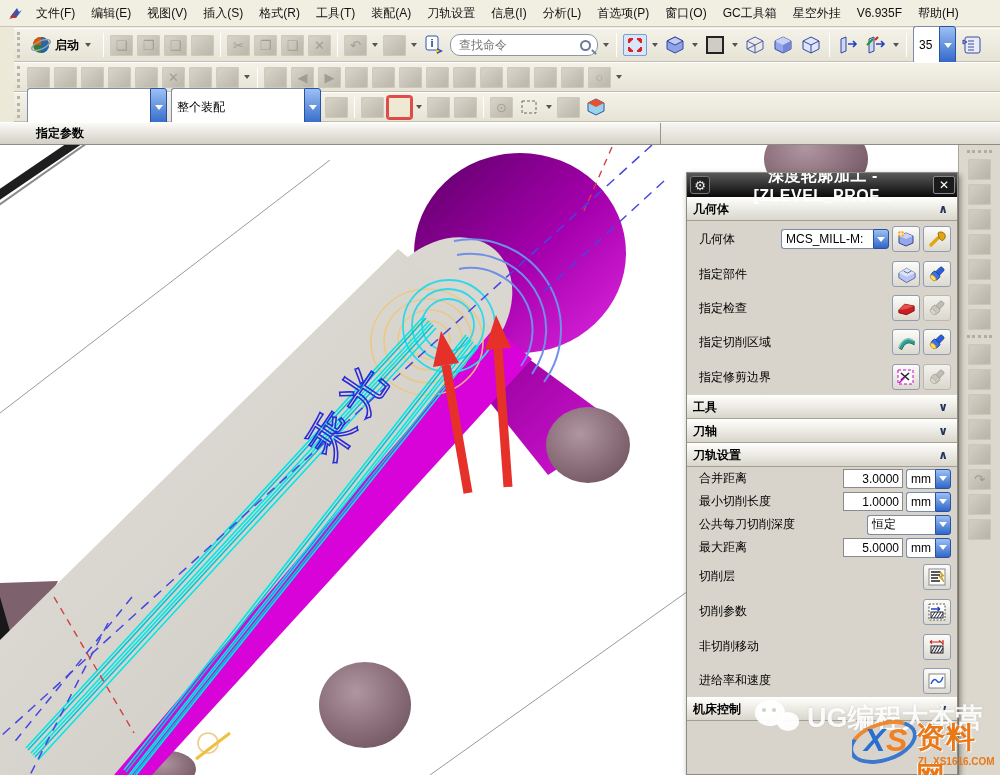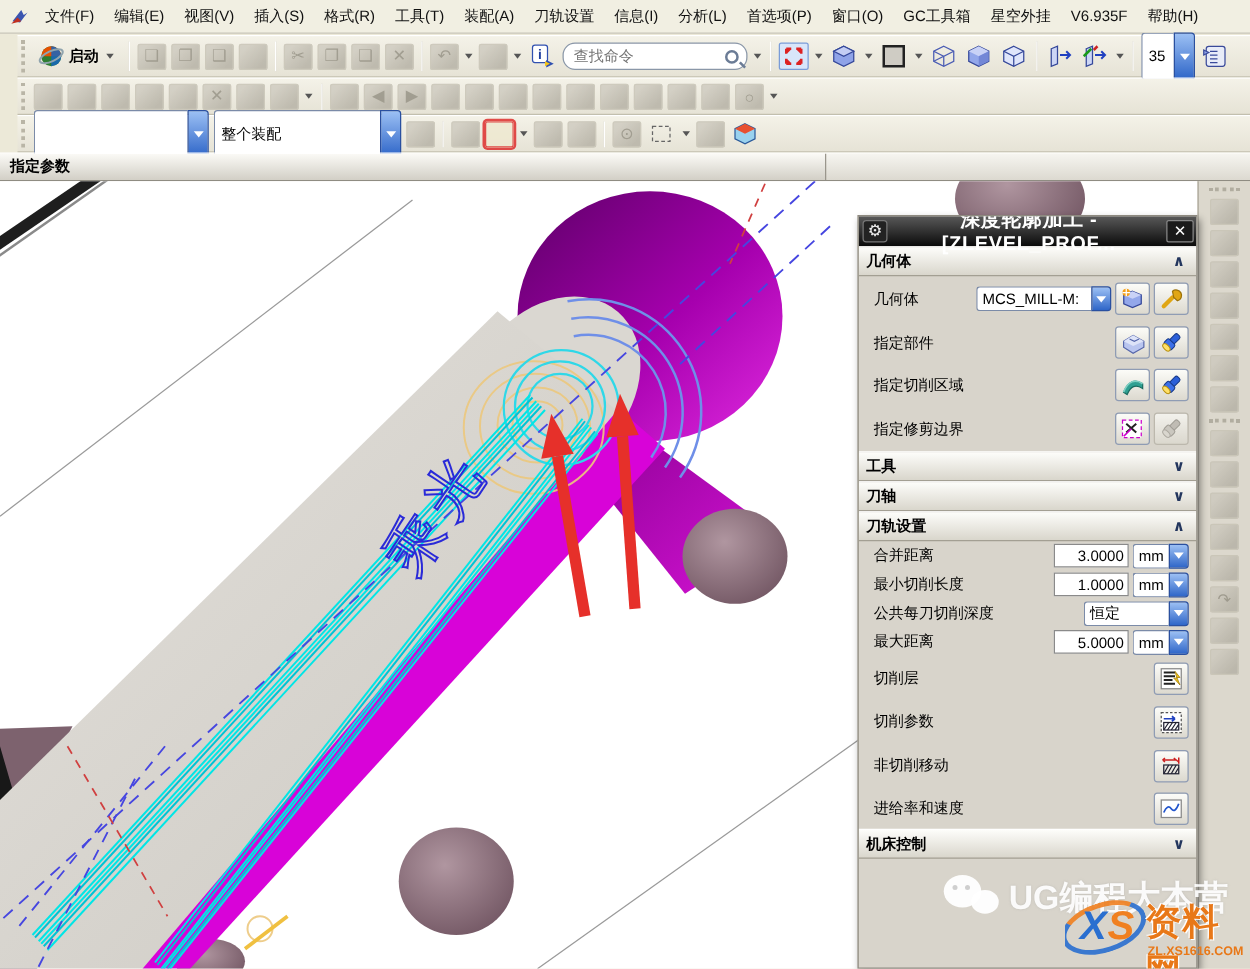--- a/index.html
+++ b/index.html
@@ -41,21 +41,21 @@
   .nxsel .btn { width:17px; background:linear-gradient(#9cc0f4,#2f66c8); border:1px solid #2a50a0;
     border-radius:0 3px 3px 0; display:flex; align-items:center; justify-content:center; }
   .nxsel .btn i { width:0; height:0; border-left:4px solid transparent; border-right:4px solid transparent; border-top:5px solid #fff; }
   .combo-empty { width:140px; }
   .redbox { box-shadow:0 0 0 1px #d22 inset, 0 0 0 2px #d22; background:#efe9d0; }
 
   
   .promptbar { position:absolute; left:0; top:122px; width:1000px; height:23px;
     background:linear-gradient(#fbfaf6,#d2cfc6); border-top:1px solid #fff; border-bottom:1px solid #8f8c82;
     display:flex; align-items:center; }
-  .promptbar .ptext { font-weight:bold; padding:0 8px; color:#000; }
+  .promptbar .ptext { font-weight:bold; padding:0 8px; color:#000;margin-left:28px; }
   .promptbar .pright { margin-left:auto; width:340px; height:100%; border-left:1px solid #9a968c;
     background:linear-gradient(#f6f5f0,#dcd9d0); }
 
   
   .viewport { position:absolute; left:0; top:145px; width:958px; height:630px; background:#fff; }
 
   
   .rightbar { position:absolute; right:0; top:145px; width:42px; height:630px; background:#dcd8cd;
     border-left:1px solid #a9a599; display:flex; flex-direction:column; align-items:center; padding-top:2px; }
   .rightbar .rhandle { width:60%; border-top:3px dotted #b1ada0; margin:3px 0 4px 0; }
@@ -500,64 +500,84 @@
               <g transform="rotate(45 12 12)">
                 <rect x="9" y="2" width="6" height="11" rx="2" fill="#2b5fd9" stroke="#173a8a"></rect>
                 <rect x="7" y="11" width="10" height="7" rx="2" fill="#3b6fe9" stroke="#173a8a"></rect>
                 <ellipse cx="12" cy="18.6" rx="4.3" ry="2.4" fill="#ffe066" stroke="#b89010"></ellipse>
               </g>
             </svg>
         </div>
       </div>
     </div>
 
-
     <div class="drow" style="height:34px">
-      <span class="lbl">指定切削区域</span>
+      <span class="lbl">指定检查</span>
       <div class="ctl">
         <div class="dbtn">
           <svg width="21" height="20" viewBox="0 0 22 20">
-              <path d="M3,16 C7,6 13,5 19,9 L19,13 C13,9 9,11 6,18 Z" fill="#2fa092" stroke="#1a6b60"></path>
-              <path d="M3,16 C7,6 13,5 19,9" fill="none" stroke="#7fd0c4" stroke-width="1.4"></path>
-            </svg>
-        </div>
-        <div class="dbtn">
-          <svg width="20" height="20" viewBox="0 0 24 24">
-              <g transform="rotate(45 12 12)">
-                <rect x="9" y="2" width="6" height="11" rx="2" fill="#2b5fd9" stroke="#173a8a"></rect>
-                <rect x="7" y="11" width="10" height="7" rx="2" fill="#3b6fe9" stroke="#173a8a"></rect>
-                <ellipse cx="12" cy="18.6" rx="4.3" ry="2.4" fill="#ffe066" stroke="#b89010"></ellipse>
-              </g>
-            </svg>
-        </div>
-      </div>
-    </div>
-
-    <div class="drow" style="height:36px">
-      <span class="lbl">指定修剪边界</span>
-      <div class="ctl">
-        <div class="dbtn">
-          <svg width="20" height="20" viewBox="0 0 20 20">
-              <rect x="2" y="3" width="15" height="14" fill="#fff" stroke="#cc00cc" stroke-dasharray="3 2"></rect>
-              <path d="M5,13 L13,6 M5,6 L13,13" stroke="#222" stroke-width="1.6"></path>
-              <path d="M3,16 L9,10" stroke="#cc00cc" stroke-width="1.4"></path>
+              <polygon points="3,12 9,6 19,8 19,13 11,17 3,15" fill="#cc2020" stroke="#801010"></polygon>
+              <polygon points="3,12 9,6 19,8 11,11" fill="#e85050"></polygon>
             </svg>
         </div>
         <div class="dbtn dis">
           <svg width="20" height="20" viewBox="0 0 24 24">
               <g transform="rotate(45 12 12)">
                 <rect x="9" y="2" width="6" height="11" rx="2" fill="#b8b5ad" stroke="#8f8c84"></rect>
                 <rect x="7" y="11" width="10" height="7" rx="2" fill="#c6c3bb" stroke="#8f8c84"></rect>
                 <ellipse cx="12" cy="18.6" rx="4.3" ry="2.4" fill="#dad7cf" stroke="#9f9c94"></ellipse>
               </g>
             </svg>
         </div>
       </div>
     </div>
 
+    <div class="drow" style="height:34px">
+      <span class="lbl">指定切削区域</span>
+      <div class="ctl">
+        <div class="dbtn">
+          <svg width="21" height="20" viewBox="0 0 22 20">
+              <path d="M3,16 C7,6 13,5 19,9 L19,13 C13,9 9,11 6,18 Z" fill="#2fa092" stroke="#1a6b60"></path>
+              <path d="M3,16 C7,6 13,5 19,9" fill="none" stroke="#7fd0c4" stroke-width="1.4"></path>
+            </svg>
+        </div>
+        <div class="dbtn">
+          <svg width="20" height="20" viewBox="0 0 24 24">
+              <g transform="rotate(45 12 12)">
+                <rect x="9" y="2" width="6" height="11" rx="2" fill="#2b5fd9" stroke="#173a8a"></rect>
+                <rect x="7" y="11" width="10" height="7" rx="2" fill="#3b6fe9" stroke="#173a8a"></rect>
+                <ellipse cx="12" cy="18.6" rx="4.3" ry="2.4" fill="#ffe066" stroke="#b89010"></ellipse>
+              </g>
+            </svg>
+        </div>
+      </div>
+    </div>
+
+    <div class="drow" style="height:36px">
+      <span class="lbl">指定修剪边界</span>
+      <div class="ctl">
+        <div class="dbtn">
+          <svg width="20" height="20" viewBox="0 0 20 20">
+              <rect x="2" y="3" width="15" height="14" fill="#fff" stroke="#cc00cc" stroke-dasharray="3 2"></rect>
+              <path d="M5,13 L13,6 M5,6 L13,13" stroke="#222" stroke-width="1.6"></path>
+              <path d="M3,16 L9,10" stroke="#cc00cc" stroke-width="1.4"></path>
+            </svg>
+        </div>
+        <div class="dbtn dis">
+          <svg width="20" height="20" viewBox="0 0 24 24">
+              <g transform="rotate(45 12 12)">
+                <rect x="9" y="2" width="6" height="11" rx="2" fill="#b8b5ad" stroke="#8f8c84"></rect>
+                <rect x="7" y="11" width="10" height="7" rx="2" fill="#c6c3bb" stroke="#8f8c84"></rect>
+                <ellipse cx="12" cy="18.6" rx="4.3" ry="2.4" fill="#dad7cf" stroke="#9f9c94"></ellipse>
+              </g>
+            </svg>
+        </div>
+      </div>
+    </div>
+
     <div class="dsec">
       <span>工具</span>
       <span class="chev">∨</span>
     </div>
     <div class="dsec">
       <span>刀轴</span>
       <span class="chev">∨</span>
     </div>
     <div class="dsec">
       <span>刀轨设置</span>

